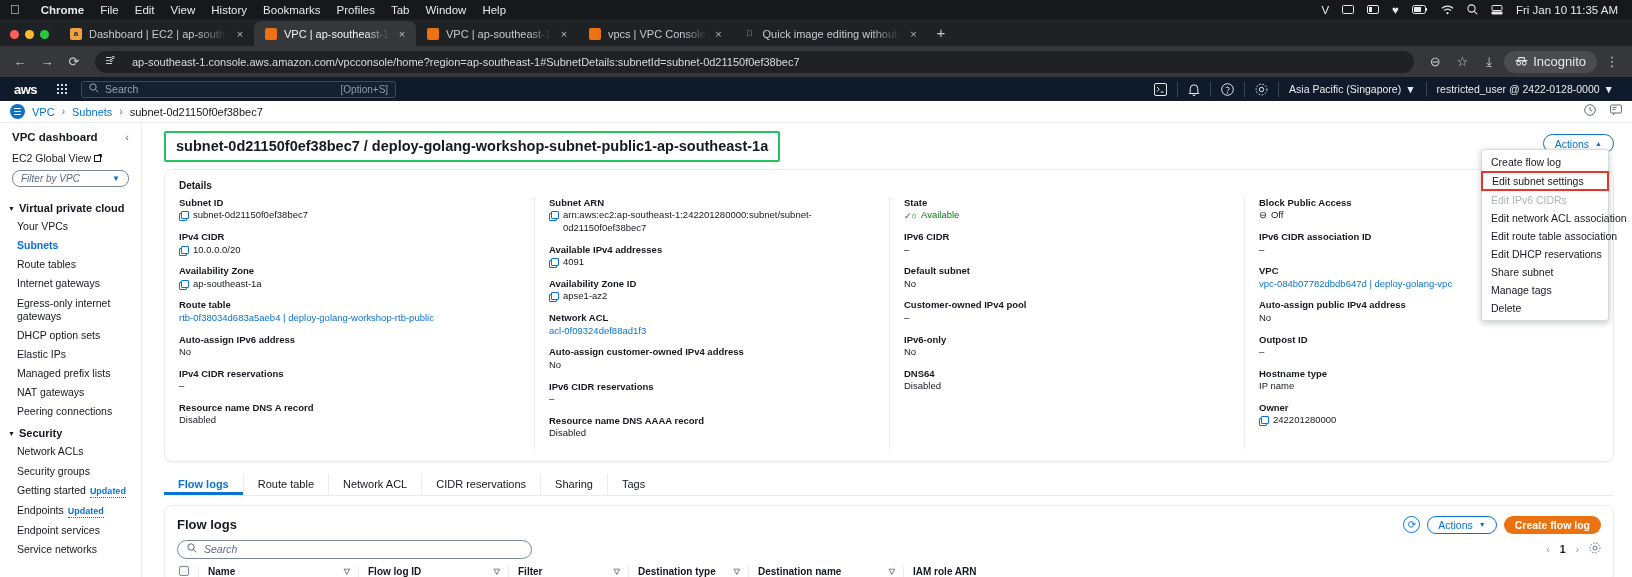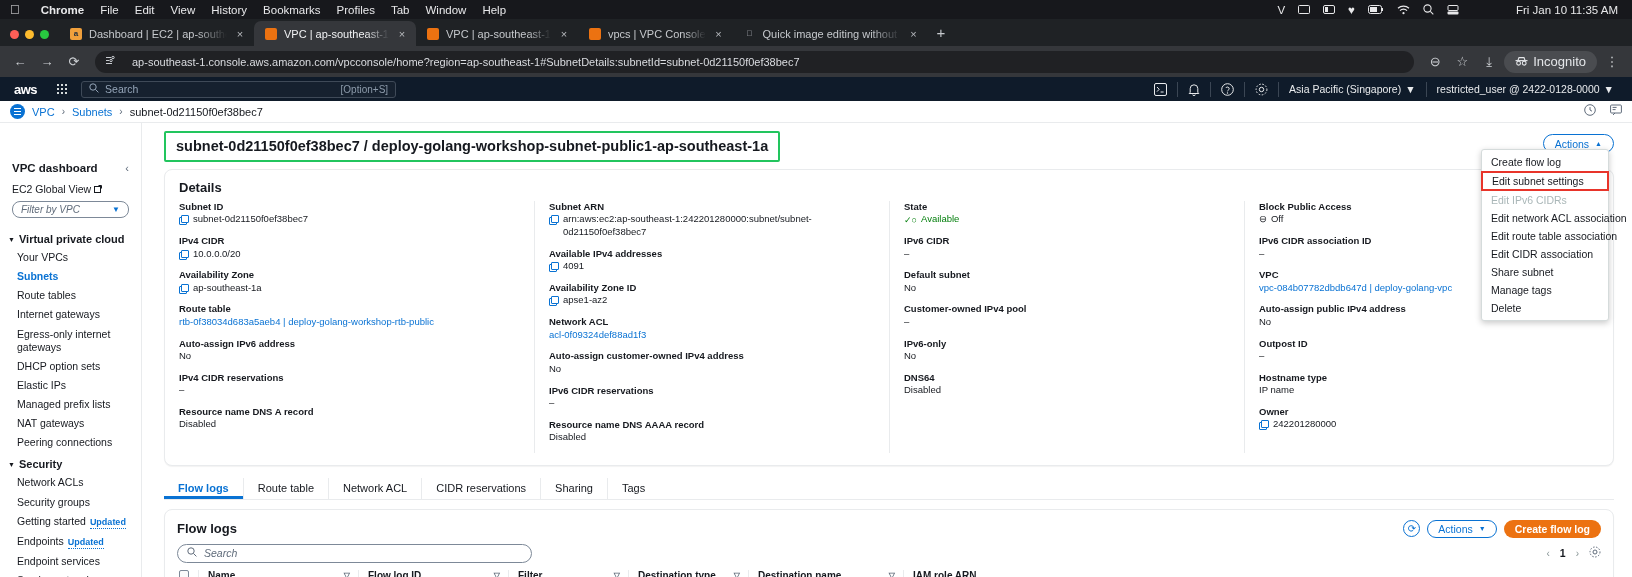--- a/index.html
+++ b/index.html
@@ -15,21 +15,21 @@
     height: 19px; background: #17181c; color: #e8e8ea;
     display: flex; align-items: center; padding: 0 10px;
     font-size: 11.5px; gap: 0;
   }
   .macbar .apple { font-size: 13px; margin-right: 13px; }
   .macbar .mi { padding: 0 8px; white-space: nowrap; }
   .macbar .mi.bold { font-weight: bold; }
   .macbar .spacer { flex: 1; }
   .macbar .tray { display: flex; align-items: center; gap: 13px; padding-right: 4px; }
   .macbar .tray .ic { display: inline-flex; align-items: center; justify-content: center; }
-  .macbar .clock { font-size: 11.5px; white-space: nowrap; margin-left: 44px; }
+  .macbar .clock { font-size: 11.5px; white-space: nowrap; }
 
   
   .tabstrip {
     height: 27px; background: #1f2225; display: flex; align-items: flex-end;
     padding-left: 8px;
   }
   .lights { display: flex; align-items: center; gap: 6px; padding: 0 10px 7px 2px; }
   .lights i { width: 9px; height: 9px; border-radius: 50%; display: block; }
   .l-red { background: #ff5f57; } .l-yellow { background: #febc2e; } .l-green { background: #28c840; }
   .tab {
@@ -106,21 +106,21 @@
   .crumbbar .cright { margin-left: auto; display: flex; gap: 14px; color: #5f6b7a; font-size: 12px; }
 
   
   .page { display: flex; height: calc(577px - 19px - 27px - 31px - 24px - 22px); background: #fff; }
 
   
   .sidebar {
     width: 142px; flex: none; border-right: 1px solid #e9ebed;
     padding: 8px 0 0 0; font-size: 10.5px; color: #16191f; overflow: hidden;
   }
-  .sb-head { display: flex; align-items: flex-start; padding: 0 12px 7px; margin-top: 31px; }
+  .sb-head { display: flex; align-items: flex-start; padding: 0 12px 7px; }
   .sb-head .t { font-weight: bold; font-size: 11.5px; flex: 1; }
   .sb-head .chev { color: #5f6b7a; font-size: 11px; }
   .sb-link { padding: 2px 12px 6px; color: #16191f; font-size: 10.5px; display: flex; align-items: center; gap: 3px; }
   .sb-filter {
     margin: 0 12px 9px; height: 17px; border: 1px solid #7d8998; border-radius: 8px;
     display: flex; align-items: center; padding: 0 8px; font-size: 10px;
     color: #5f6b7a; font-style: italic;
   }
   .sb-filter .cv { flex: 1; }
   .sb-filter .ch { color: #0972d3; font-style: normal; font-size: 8px; }
@@ -154,21 +154,21 @@
   .dd-item { padding: 3px 9px; font-size: 10.5px; color: #16191f; white-space: nowrap; }
   .dd-item.disabled { color: #aab7b8; }
   .dd-item.highlight { border: 2px solid #e8342a; margin: 0 -1px; padding: 2px 9px; }
 
   
   .card {
     border: 1px solid #e9ebed; border-radius: 8px; background: #fff;
     margin-top: 7px; padding: 10px 14px 12px;
     box-shadow: 0 1px 1px rgba(0,0,0,.05);
   }
-  .card-title { font-size: 13px; font-weight: bold; color: #16191f; margin-bottom: 6px; }
+  .card-title { font-size: 10px; font-weight: bold; color: #16191f; margin-bottom: 6px; }
   .detail-grid { display: grid; grid-template-columns: repeat(4, 1fr); }
   .dcol { padding-right: 12px; position: relative; }
   .dcol + .dcol { border-left: 1px solid #e9ebed; padding-left: 14px; }
   .field { margin-bottom: 9px; }
   .flabel { font-size: 9.5px; font-weight: bold; color: #16191f; line-height: 1.3; }
   .fval { font-size: 9.5px; color: #16191f; line-height: 1.35; display: flex; gap: 5px; align-items: flex-start; }
   .fval.link { color: #0972d3; }
   .fval .txt { word-break: break-word; }
   .copy-ic { flex: none; width: 9px; height: 9px; margin-top: 2px; position: relative; display: inline-block; }
   .copy-ic::before, .copy-ic::after {
@@ -550,21 +550,21 @@
         <span class="ar">▲</span>
       </div>
     </div>
 
     <div class="dropdown">
       <div class="dd-item">Create flow log</div>
       <div class="dd-item highlight">Edit subnet settings</div>
       <div class="dd-item disabled">Edit IPv6 CIDRs</div>
       <div class="dd-item">Edit network ACL association</div>
       <div class="dd-item">Edit route table association</div>
-      <div class="dd-item">Edit CIDR association</div>
+      <div class="dd-item">Edit DHCP reservations</div>
       <div class="dd-item">Share subnet</div>
       <div class="dd-item">Manage tags</div>
       <div class="dd-item">Delete</div>
     </div>
 
     <div class="card">
       <div class="card-title">Details</div>
       <div class="detail-grid">
 
         <div class="dcol">

